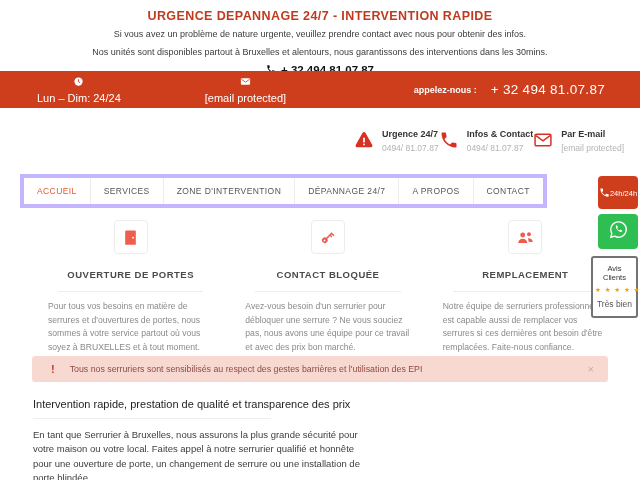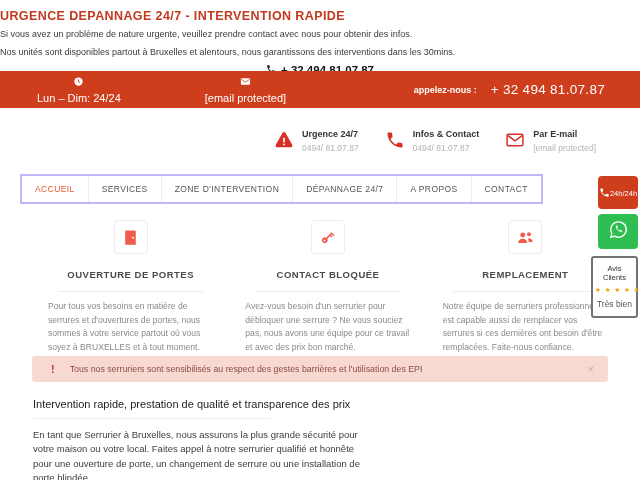--- a/index.html
+++ b/index.html
@@ -2,44 +2,44 @@
 <html><head>
 <meta charset="utf-8">
 <style>
   * { margin:0; padding:0; box-sizing:border-box; }
   html,body { background:#fff; }
   #frame {
     position:relative; width:640px; height:480px; overflow:hidden;
     background:#fff; font-family:"Liberation Sans", sans-serif; color:#333;
   }
   
-  .top-banner { padding-top:9px; text-align:left; }
+  .top-banner { padding-top:9px; text-align:center; }
   .banner-title { color:#c23a1e; font-size:12.5px; font-weight:bold; letter-spacing:.4px; }
   .banner-sub { font-size:9px; color:#3b3b3b; margin-top:5px; line-height:13px; white-space:nowrap; }
   .banner-phone { margin-top:5px; font-size:11.5px; font-weight:bold; color:#111;
     display:flex; align-items:center; justify-content:center; gap:5px; }
   .banner-phone svg { width:10px; height:10px; }
   
   .red-bar { position:absolute; top:71px; left:0; width:640px; height:37px; background:#ce3e1d;
     display:flex; align-items:center; color:#fff; padding:0 35px 0 37px; }
   .red-bar .grp { display:flex; align-items:center; gap:5px; font-size:11px;flex-direction:column; }
   .red-bar .grp + .grp { margin-left:84px; }
   .red-bar .right { margin-left:auto; display:flex; align-items:center; }
   .call-label { font-size:9px; font-weight:bold; }
   .call-phone { font-size:13.5px; font-weight:400; margin-left:14px; letter-spacing:.3px; }
   .red-bar svg { width:11px; height:11px; display:block; }
   
   .header-row { position:absolute; top:108px; left:0; width:640px; height:66px;
-    display:flex; align-items:center; justify-content:flex-end; padding-right:44px; gap:26px; }
+    display:flex; align-items:center; justify-content:flex-end; padding-right:16px; }
   .contact-group { display:flex; align-items:flex-start; gap:8px; cursor:pointer; }
   .contact-group svg { width:20px; height:20px; margin-top:1px; }
   .cg-label { font-size:9px; font-weight:bold; color:#333; }
   .cg-value { font-size:8.5px; color:#b3b3b3; margin-top:4px; }
   
-  .nav { position:absolute; top:174px; left:20px; display:flex; border:2px solid #c4b5fd; }
+  .nav { position:absolute; top:174px; left:20px; display:flex; border:4px solid #c4b5fd; }
   .nav-item { font-size:8.5px; letter-spacing:.4px; color:#555; padding:8px 13px;
     border-right:1px solid #ececec; cursor:pointer; white-space:nowrap; }
   .nav-item:last-child { border-right:none; }
   .nav-item.active { color:#e8572e; }
   
   .side { position:absolute; right:2px; z-index:9; }
   .btn-24h { top:176px; width:40px; height:33px; background:#ce3e1d; border-radius:4px;
     display:flex; align-items:center; justify-content:center; cursor:pointer; }
   .btn-24h svg { width:11px; height:11px; }
   .btn-24h span { color:#fff; font-size:7.5px; margin-top:2px; }

